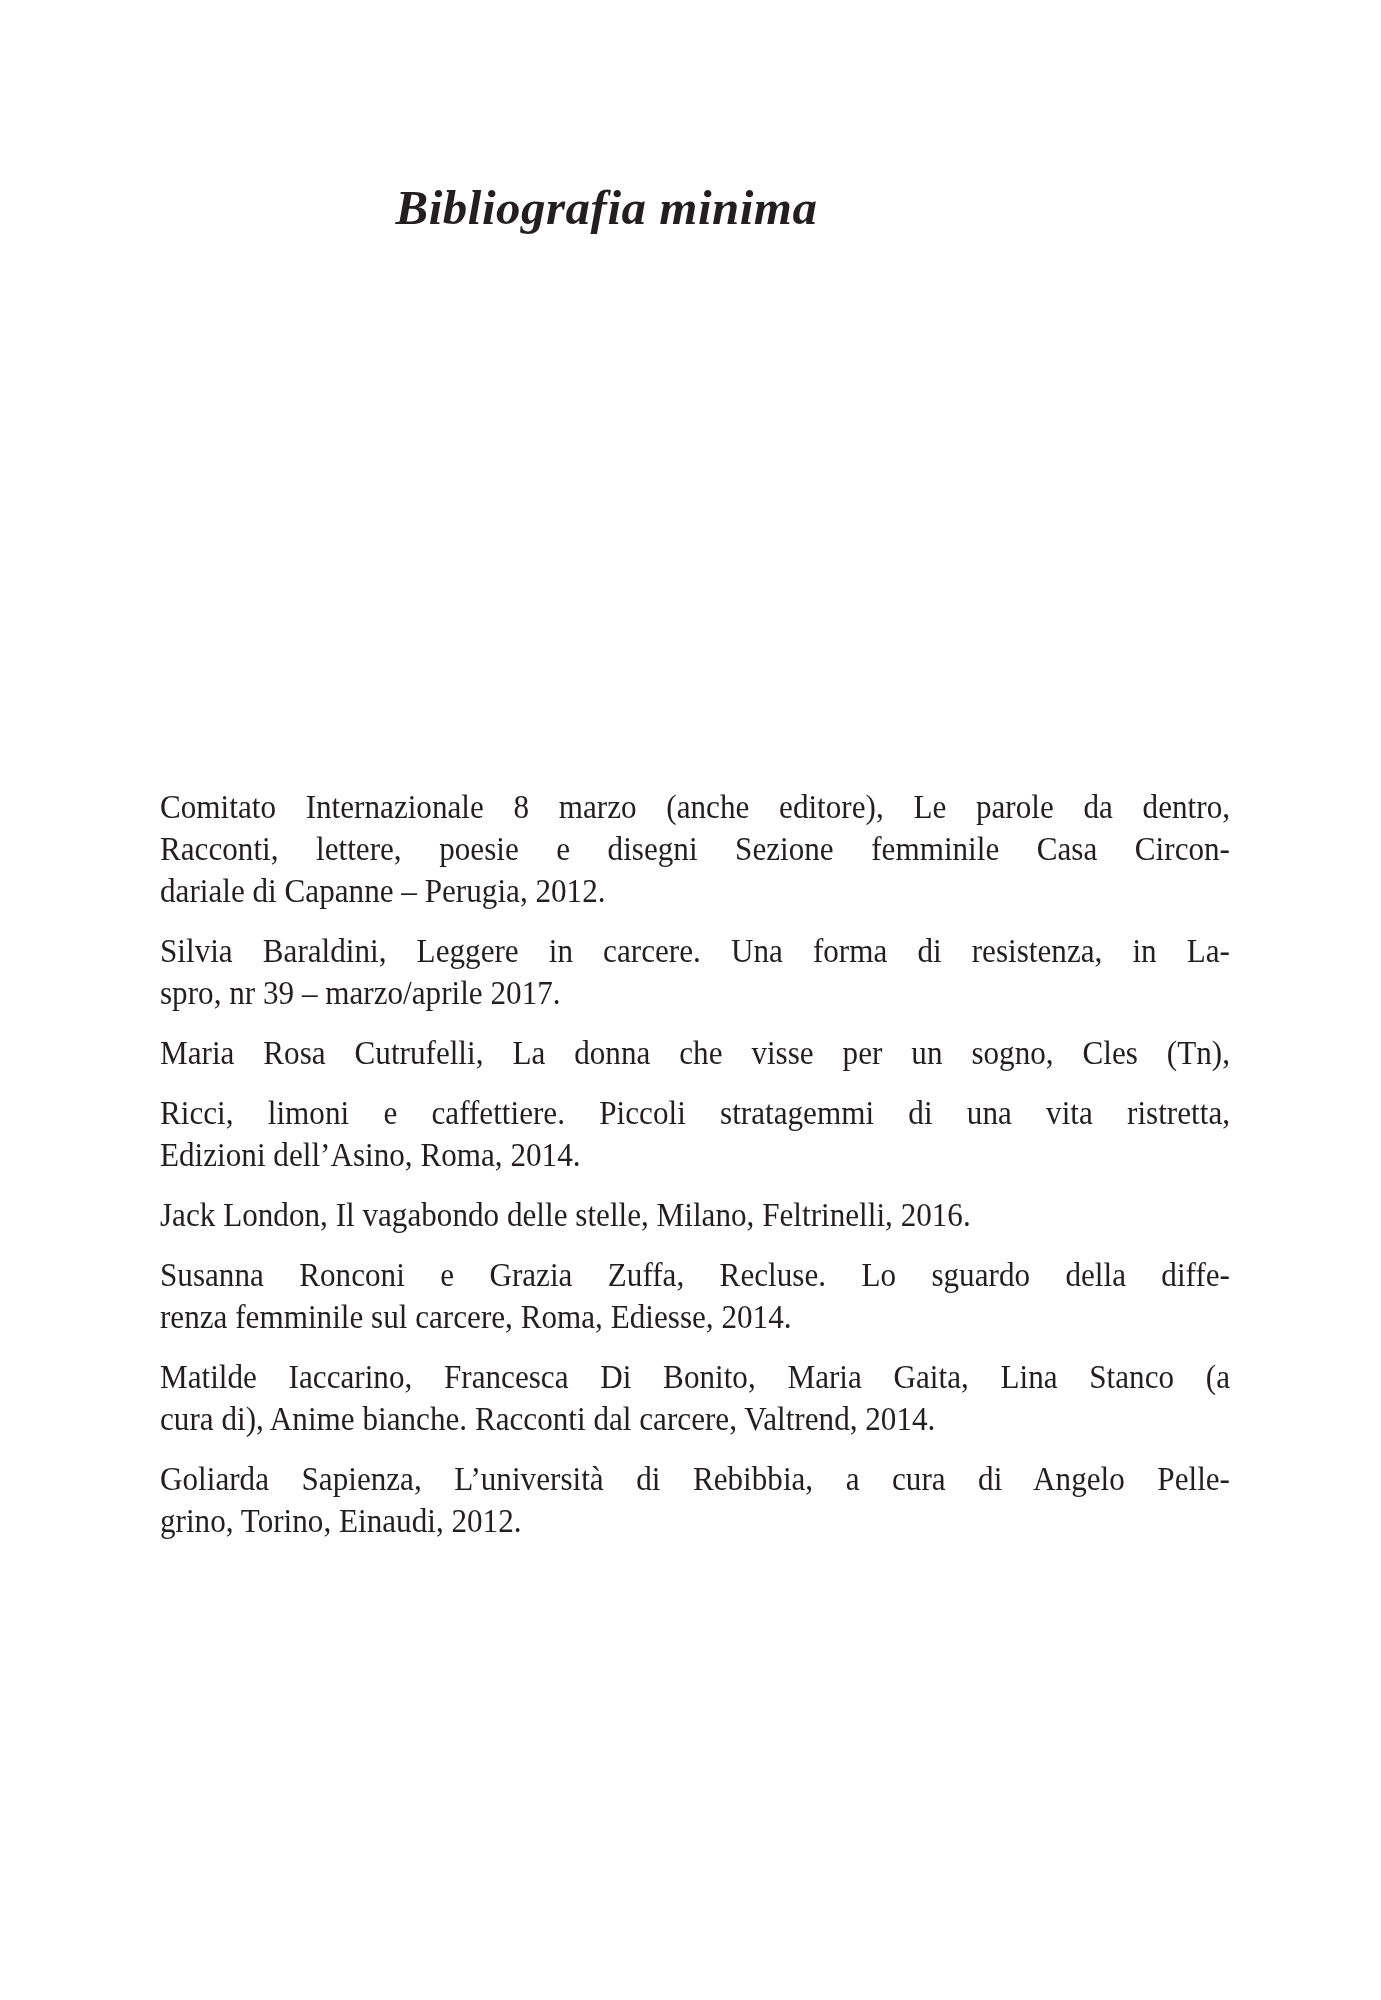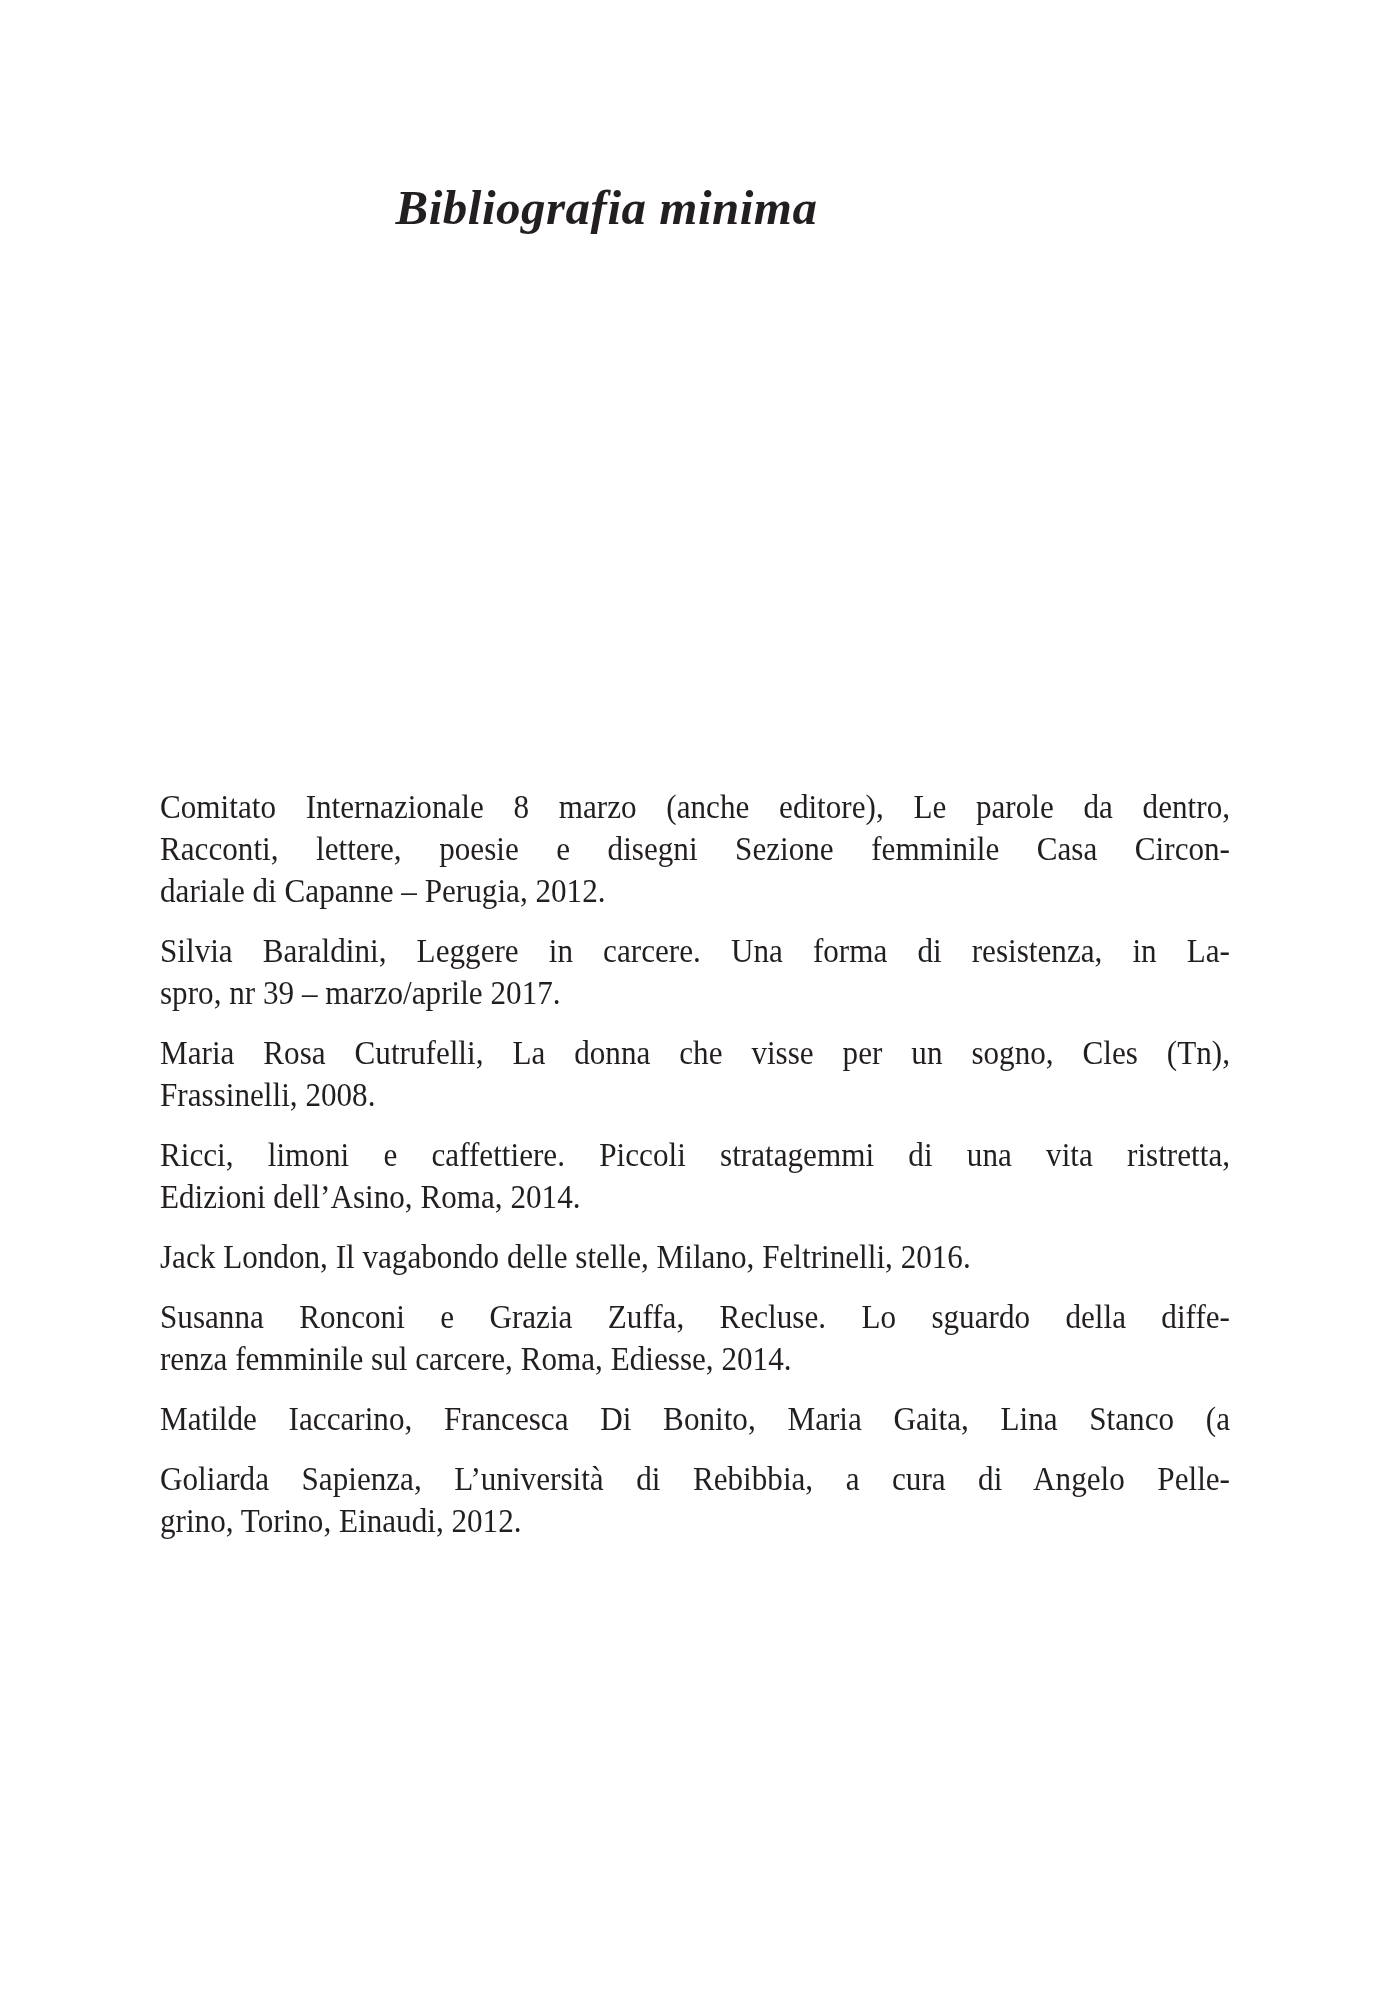--- a/index.html
+++ b/index.html
@@ -79,33 +79,33 @@
     <span class="entry-line full"><span class="entry-line-inner" style="word-spacing: 23.558px;">Comitato Internazionale 8 marzo (anche editore), Le parole da dentro,</span></span>
     <span class="entry-line full"><span class="entry-line-inner" style="word-spacing: 31.9539px;">Racconti, lettere, poesie e disegni Sezione femminile Casa Circon-</span></span>
     <span class="entry-line last"><span class="entry-line-inner">dariale di Capanne – Perugia, 2012.</span></span>
   </li>
   <li class="entry">
     <span class="entry-line full"><span class="entry-line-inner" style="word-spacing: 23.9913px;">Silvia Baraldini, Leggere in carcere. Una forma di resistenza, in La-</span></span>
     <span class="entry-line last"><span class="entry-line-inner">spro, nr 39 – marzo/aprile 2017.</span></span>
   </li>
   <li class="entry">
     <span class="entry-line full"><span class="entry-line-inner" style="word-spacing: 22.7236px;">Maria Rosa Cutrufelli, La donna che visse per un sogno, Cles (Tn),</span></span>
-    <span class="entry-line last"><span class="entry-line-inner">Frassinelli, 2008.</span></span>
   </li>
   <li class="entry">
     <span class="entry-line full"><span class="entry-line-inner" style="word-spacing: 28.4729px;">Ricci, limoni e caffettiere. Piccoli stratagemmi di una vita ristretta,</span></span>
     <span class="entry-line last"><span class="entry-line-inner">Edizioni dell’Asino, Roma, 2014.</span></span>
   </li>
   <li class="entry">
     <span class="entry-line last"><span class="entry-line-inner">Jack London, Il vagabondo delle stelle, Milano, Feltrinelli, 2016.</span></span>
   </li>
   <li class="entry">
     <span class="entry-line full"><span class="entry-line-inner" style="word-spacing: 29.6778px;">Susanna Ronconi e Grazia Zuffa, Recluse. Lo sguardo della diffe-</span></span>
     <span class="entry-line last"><span class="entry-line-inner">renza femminile sul carcere, Roma, Ediesse, 2014.</span></span>
   </li>
   <li class="entry">
     <span class="entry-line full"><span class="entry-line-inner" style="word-spacing: 25.7212px;">Matilde Iaccarino, Francesca Di Bonito, Maria Gaita, Lina Stanco (a</span></span>
+    <span class="entry-line last"><span class="entry-line-inner">cura di), Anime bianche. Racconti dal carcere, Valtrend, 2014.</span></span>
   </li>
   <li class="entry">
     <span class="entry-line full"><span class="entry-line-inner" style="word-spacing: 26.5736px;">Goliarda Sapienza, L’università di Rebibbia, a cura di Angelo Pelle-</span></span>
     <span class="entry-line last"><span class="entry-line-inner">grino, Torino, Einaudi, 2012.</span></span>
   </li>
 </ul>
 
 </body></html>

